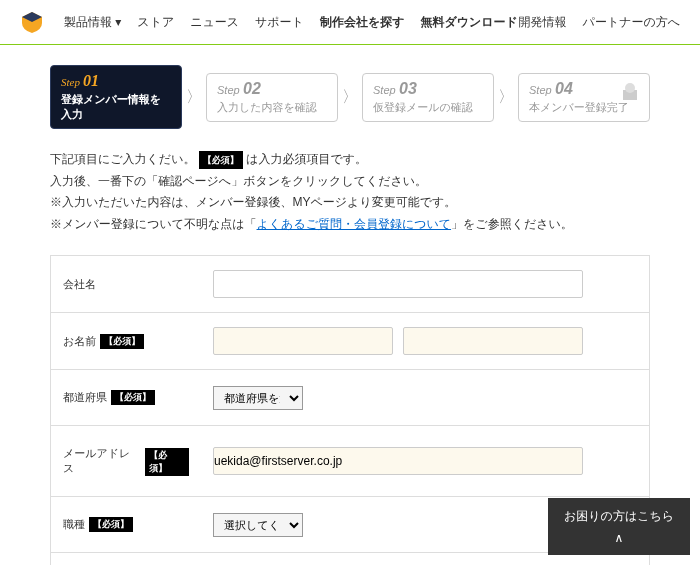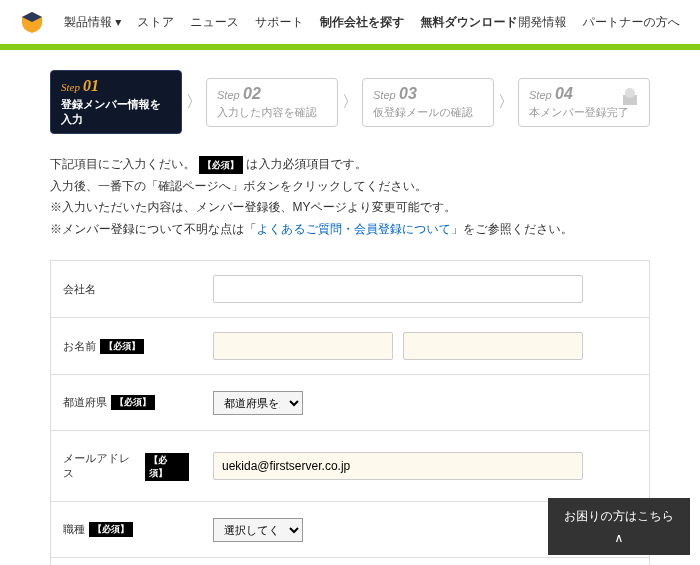--- a/index.html
+++ b/index.html
@@ -1,41 +1,41 @@
 <!DOCTYPE html>
 <html><head>
 <meta charset="utf-8">
 <style>
 * { box-sizing: border-box; margin: 0; padding: 0; }
 body { font-family: "Hiragino Sans", "Meiryo", sans-serif; font-size: 12px; color: #333; background: #fff; }
-.header { display: flex; align-items: center; padding: 10px 20px; border-bottom: 6px solid #84cc16; }
+.header { display: flex; align-items: center; padding: 10px 20px; border-bottom: 1px solid #84cc16; }
 .logo { width: 24px; height: 24px; margin-right: 20px; }
 .nav { display: flex; gap: 16px; flex: 1; }
 .nav-item { font-size: 12px; color: #333; cursor: pointer; white-space: nowrap; }
 .nav-item.bold { font-weight: bold; }
 .nav-right { display: flex; gap: 16px; }
 .content { padding: 20px 50px; }
 .steps { display: flex; align-items: center; margin-bottom: 20px; }
 .step { border: 1px solid #ccc; border-radius: 4px; padding: 6px 10px; width: 138px; background: #fff; position: relative; }
 .step.active { background: #0f172a; border-color: #2b3a5c; font-family: Liberation Serif, serif; }
 .step-label { font-size: 11px; font-style: italic; color: #999; }
 .step.active .step-label { color: #f5a623; }
 .step-num { font-size: 16px; font-weight: bold; font-style: italic; }
 .step-title { font-size: 11px; color: #999; margin-top: 2px; }
 .step.active .step-title { color: #fff; font-weight: bold; }
 .step-arrow { font-size: 16px; color: #999; margin: 0 4px; }
 .step4-icon { position: absolute; right: 4px; top: 4px; width: 30px; height: 30px; }
 .intro { font-size: 12px; line-height: 1.8; margin-bottom: 20px; }
 .req-badge { display: inline-block; background: #000000; color: #fff; font-size: 9px; padding: 1px 4px; font-weight: bold; vertical-align: middle; }
-.link { color: #0066cc; cursor: pointer; }
+.link { color: #0066cc; text-decoration: underline; cursor: pointer; }
 .form-table { width: 100%; border: 1px solid #ddd; border-collapse: collapse; }
 .form-row { display: flex; border-bottom: 1px solid #ddd; }
 .form-label { width: 150px; padding: 20px 12px; font-size: 11px; display: flex; align-items: flex-end; gap: 4px; }
 .form-input { flex: 1; padding: 14px 12px; display: flex; gap: 10px; align-items: center; }
-.input-text { border: 1px solid #ccc; padding: 6px 8px; font-size: 12px; border-radius: 2px; background: #fff; }
+.input-text { border: 1px solid #ccc; padding: 6px 0; font-size: 12px; border-radius: 2px; background: #fff; }
 .input-text.full { width: 370px; }
 .input-text.half { width: 180px; background: #fdf9ed; }
 .input-text.email { width: 370px; background: #fdf9ed; }
 .select { border: 1px solid #999; padding: 4px 6px; font-size: 11px; background: #f5f5f5; width: 90px; }
 .help-btn { position: fixed; bottom: 10px; right: 10px; background: #333; color: #fff; padding: 10px 16px; font-size: 12px; cursor: pointer; display: flex; align-items: center; gap: 6px; flex-direction: column; }
 </style>
 </head>
 <body>
 
 <div class="header">

